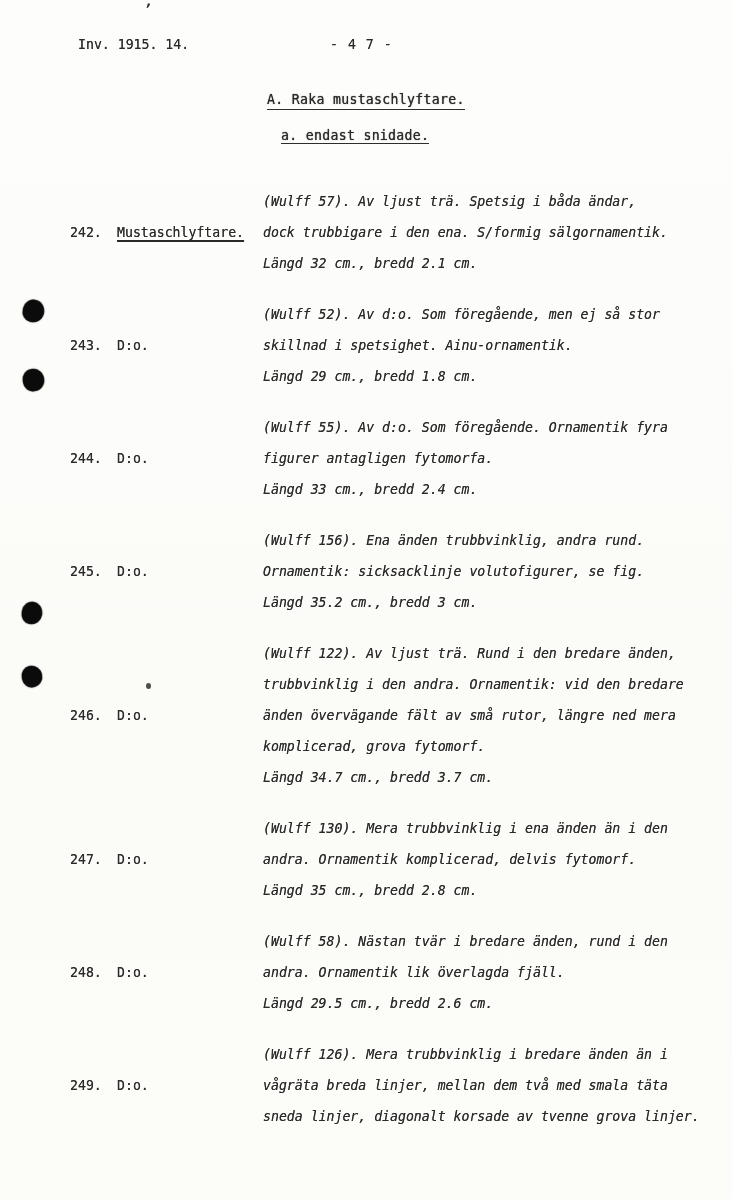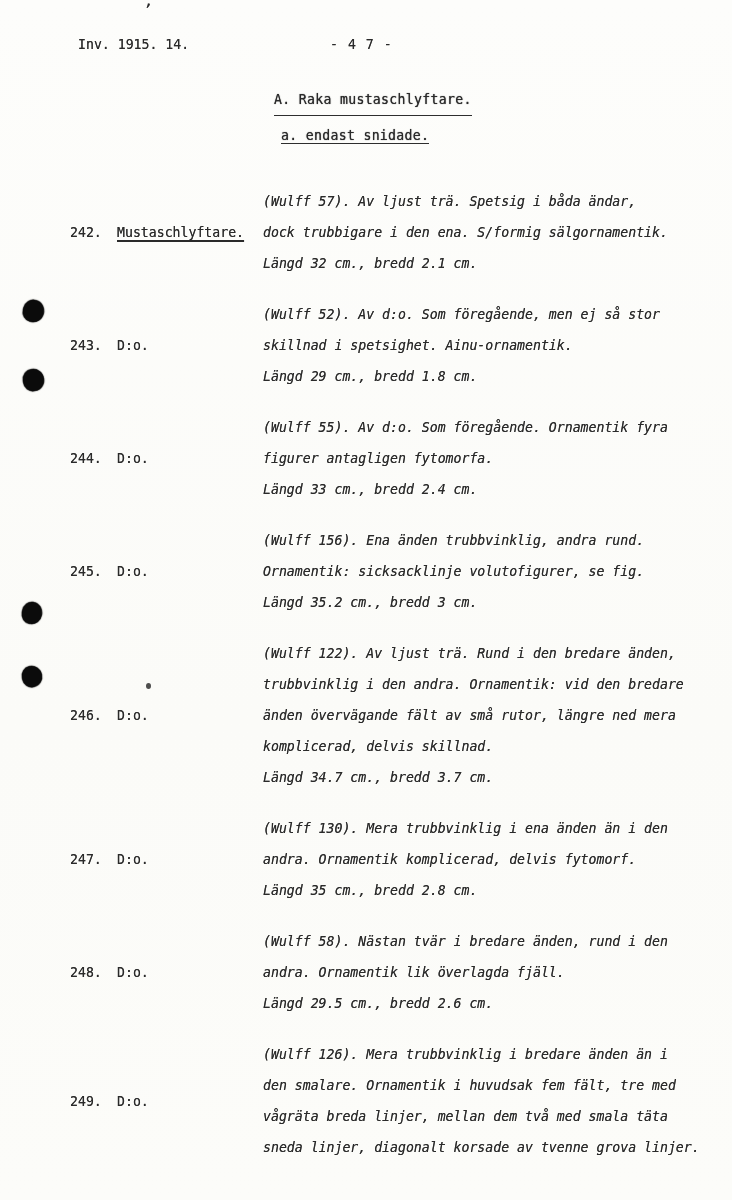--- a/index.html
+++ b/index.html
@@ -13,22 +13,22 @@
     font-size: 13.2px;
     color: #2a2a2a;
     text-shadow: 0 0 0.6px rgba(35,35,35,0.75);
     overflow: hidden;
   }
   .hdr-inv   { position: absolute; left: 78px;  top: 37px; white-space: pre; }
   .hdr-page  { position: absolute; left: 330px; top: 37px; white-space: pre; letter-spacing: 1px; }
   .stray-mark{ position: absolute; left: 143px; top: 1px; font-size: 15px; transform: rotate(8deg); }
 
   .section-title {
-    position: absolute; left: 274px; top: 92px;
-    border-bottom: 1.6px solid #2e2e2e; padding-bottom: 8px;
+    position: absolute; left: 267px; top: 92px;
+    border-bottom: 1.6px solid #2e2e2e; padding-bottom: 2px;
     letter-spacing: 0.3px;
     text-shadow: 0 0 0.9px rgba(30,30,30,0.9);
   }
   .section-subtitle {
     position: absolute; left: 281px; top: 128px;
     border-bottom: 1.6px solid #2e2e2e; padding-bottom: 0;
     letter-spacing: 0.3px;
     text-shadow: 0 0 0.9px rgba(30,30,30,0.9);
   }
 
@@ -121,21 +121,21 @@
         </div>
   </div>
 
   <div class="entry">
     <div class="entry-number">246.</div>
     <div class="entry-name">D:o.</div>
     <div class="entry-lines">
           <div class="line">(Wulff 122). Av ljust trä. Rund i den bredare änden,</div>
           <div class="line">trubbvinklig i den andra. Ornamentik: vid den bredare</div>
           <div class="line">änden övervägande fält av små rutor, längre ned mera</div>
-          <div class="line">komplicerad, delvis skillnad.</div>
+          <div class="line">komplicerad, grova fytomorf.</div>
           <div class="line">Längd 34.7 cm., bredd 3.7 cm.</div>
         </div>
   </div>
 
   <div class="entry">
     <div class="entry-number">247.</div>
     <div class="entry-name">D:o.</div>
     <div class="entry-lines">
           <div class="line">(Wulff 130). Mera trubbvinklig i ena änden än i den</div>
           <div class="line">andra. Ornamentik komplicerad, delvis fytomorf.</div>
@@ -151,19 +151,18 @@
           <div class="line">andra. Ornamentik lik överlagda fjäll.</div>
           <div class="line">Längd 29.5 cm., bredd 2.6 cm.</div>
         </div>
   </div>
 
   <div class="entry">
     <div class="entry-number">249.</div>
     <div class="entry-name">D:o.</div>
     <div class="entry-lines">
           <div class="line">(Wulff 126). Mera trubbvinklig i bredare änden än i</div>
-          <div class="line">den smalare. Ornamentik i huvudsak fem fält, tre med</div>
           <div class="line">vågräta breda linjer, mellan dem två med smala täta</div>
           <div class="line">sneda linjer, diagonalt korsade av tvenne grova linjer.</div>
         </div>
   </div>
 </div>
 </div>
 
 </body></html>

